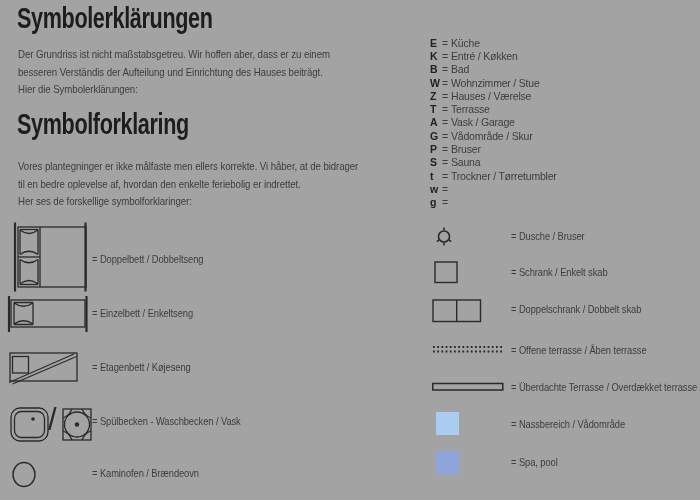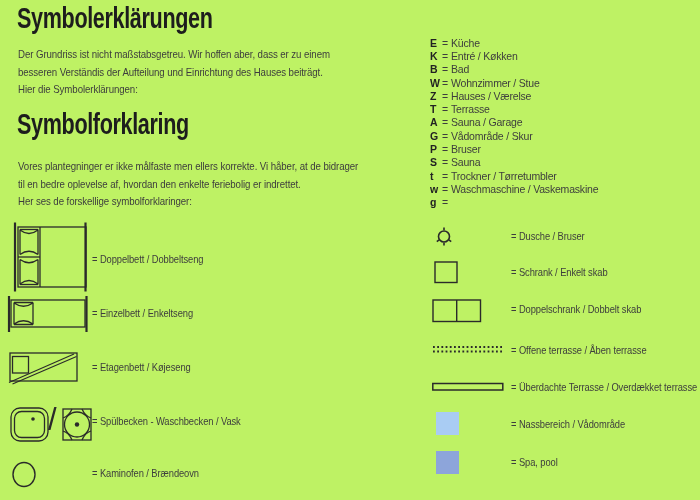--- a/index.html
+++ b/index.html
@@ -1,17 +1,17 @@
 <!DOCTYPE html>
 <html><head>
 <meta charset="utf-8">
 <style>
   html,body { margin:0; padding:0; background:#fff; }
   .page {
-    position:relative; width:700px; height:500px; background:#bef264;
+    position:relative; width:700px; height:500px; background:#a3a3a3;
     font-family:"Liberation Sans", sans-serif; color:#3d3d3d; overflow:hidden;
   }
   .h1 {
     position:absolute; font-size:30px; font-weight:bold; color:#1d1d1d;
     letter-spacing:-0.5px; white-space:nowrap;
     transform:scaleX(0.72); transform-origin:0 0; line-height:36px;
   }
   .para {
     position:absolute; font-size:11px; line-height:17.5px; color:#3d3d3d;
     letter-spacing:-0.1px; white-space:nowrap;
@@ -76,21 +76,21 @@
         <span class="abbr-val">Hauses / Værelse</span>
       </div>
     <div class="abbr-row">
         <span class="abbr-key">T</span>
         <span class="abbr-eq">=</span>
         <span class="abbr-val">Terrasse</span>
       </div>
     <div class="abbr-row">
         <span class="abbr-key">A</span>
         <span class="abbr-eq">=</span>
-        <span class="abbr-val">Sauna / Garage</span>
+        <span class="abbr-val">Vask / Garage</span>
       </div>
     <div class="abbr-row">
         <span class="abbr-key">G</span>
         <span class="abbr-eq">=</span>
         <span class="abbr-val">Vådområde / Skur</span>
       </div>
     <div class="abbr-row">
         <span class="abbr-key">P</span>
         <span class="abbr-eq">=</span>
         <span class="abbr-val">Bruser</span>
@@ -101,21 +101,20 @@
         <span class="abbr-val">Sauna</span>
       </div>
     <div class="abbr-row">
         <span class="abbr-key">t</span>
         <span class="abbr-eq">=</span>
         <span class="abbr-val">Trockner / Tørretumbler</span>
       </div>
     <div class="abbr-row">
         <span class="abbr-key">w</span>
         <span class="abbr-eq">=</span>
-        <span class="abbr-val">Waschmaschine / Vaskemaskine</span>
       </div>
     <div class="abbr-row">
         <span class="abbr-key">g</span>
         <span class="abbr-eq">=</span>
       </div>
   </div>
 
   <div class="sym" style="left:13px; top:221px">
     <svg width="76" height="72" viewBox="0 0 76 72">
       <g class="stroke" stroke-width="1.3">

